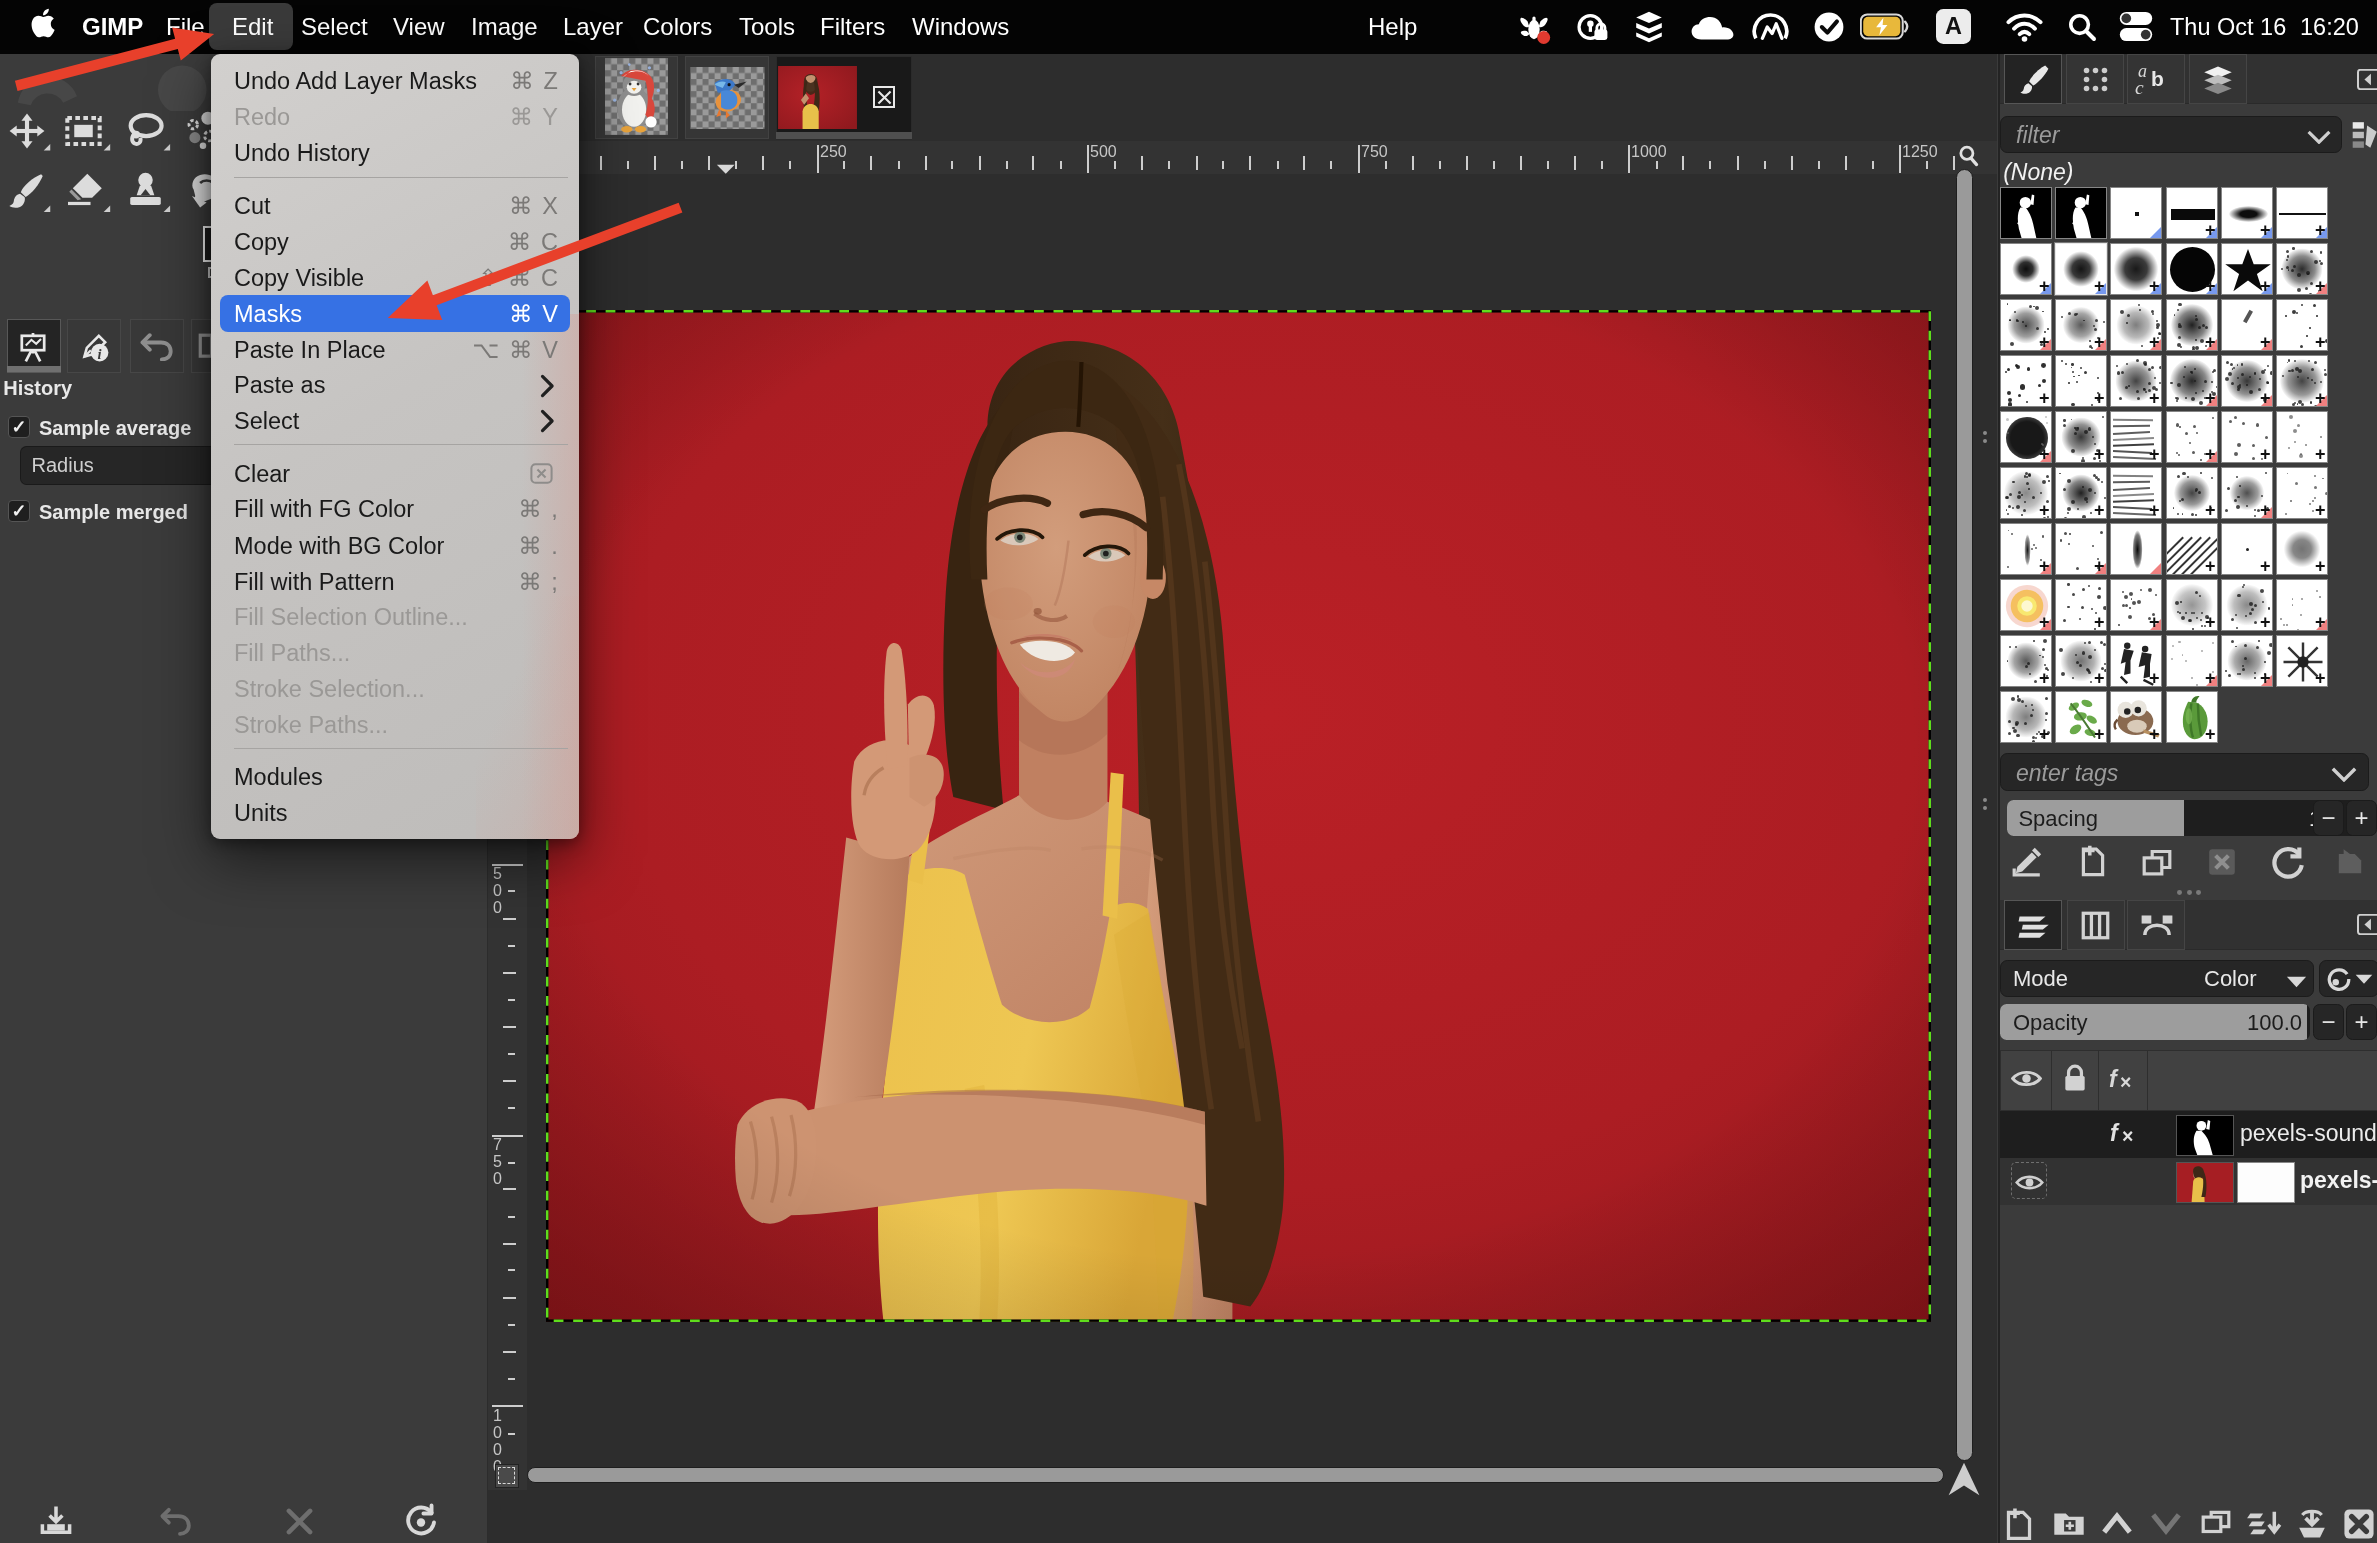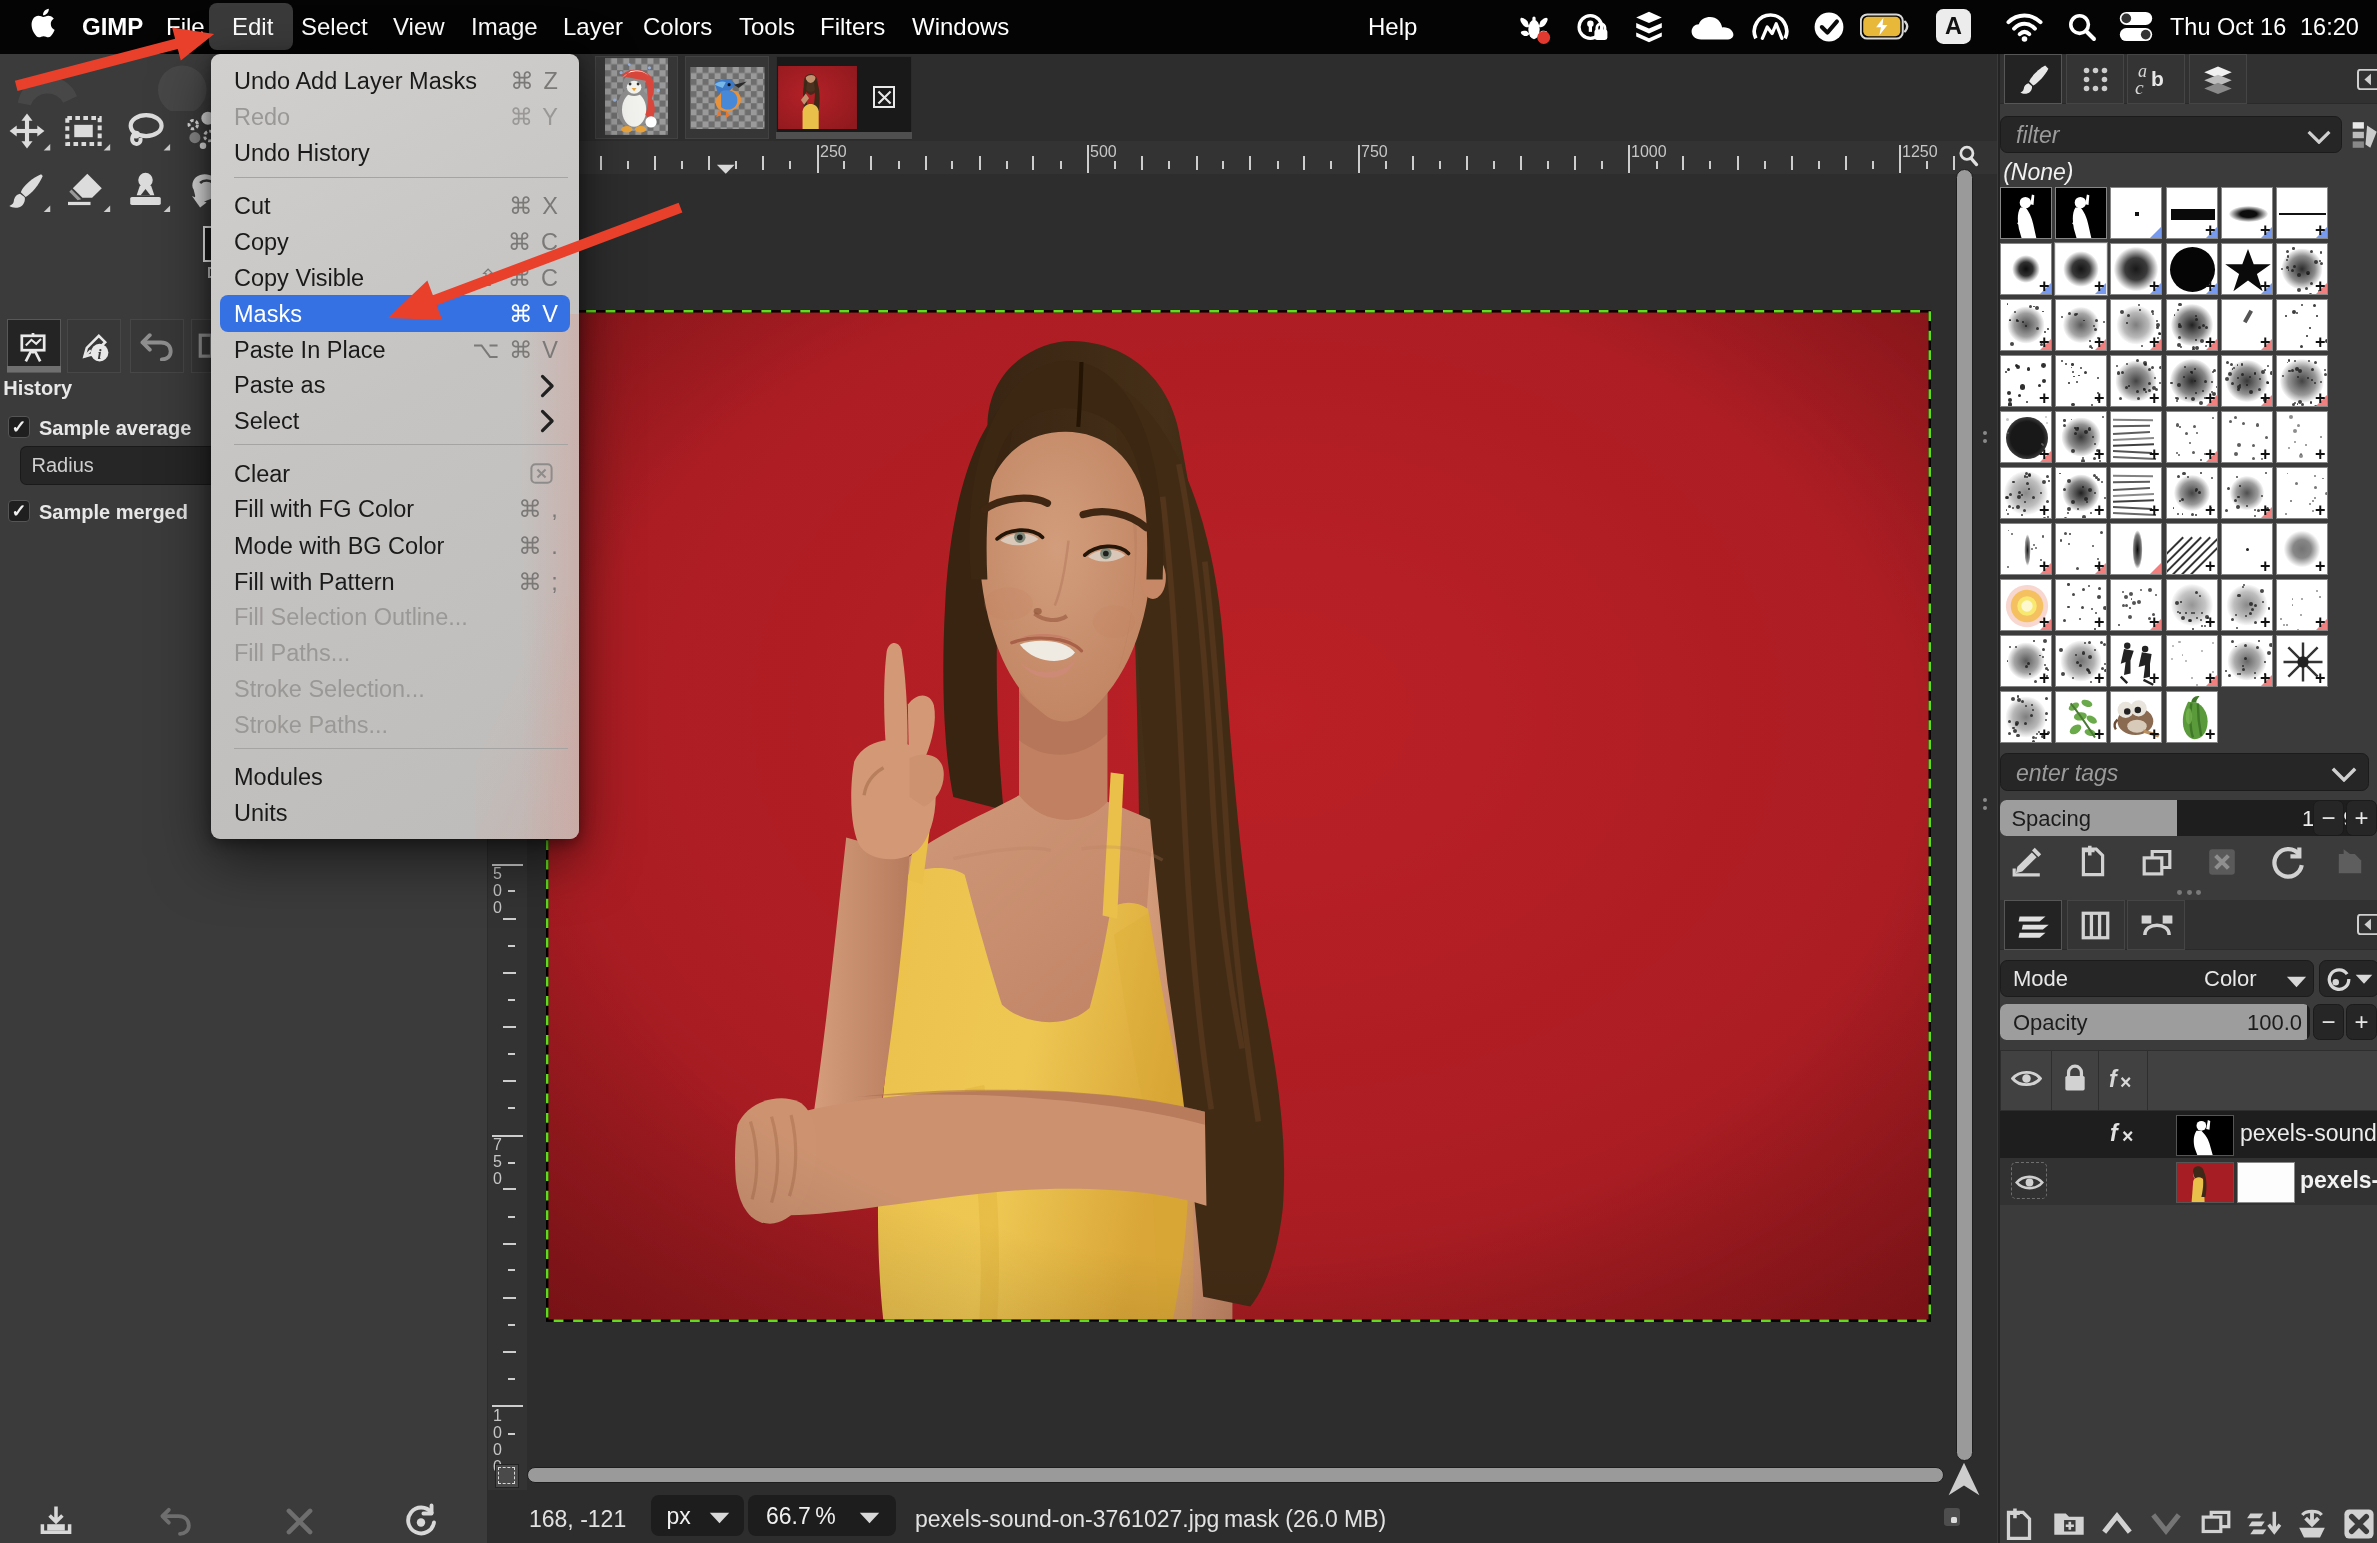--- a/index.html
+++ b/index.html
@@ -558,38 +558,20 @@
   <circle cx="11" cy="10" r="7.5" fill="none" stroke="#e0e0e0" stroke-width="3.4"></circle>
   <path d="M16 16 L23 24" stroke="#e0e0e0" stroke-width="4" stroke-linecap="round"></path>
 </svg>
 
 <svg class="abs" style="left:1459px;top:1407px" width="34" height="36" viewBox="0 0 42 44">
   <path d="M21 2 L40 42 L21 30 L2 42 Z" fill="#cdcdcd"></path>
 </svg>
 
 <div class="abs" style="left:6.5px;top:1410px;width:24px;height:24px;background:#4a4a4a;border:0.8px solid #222;"></div>
 <div class="abs" style="left:9.7px;top:1413px;width:17px;height:17px;border:1.6px dashed #d8d8d8;"></div>
-<div id="statusbar">
-  <div class="abs" style="left:41px;top:16px;">168, -121</div>
-  <div class="sbtn" style="left:163px;width:93px;">
-    <span class="abs" style="left:15.4px;top:8px;font-size:23px;">px</span>
-    <svg class="abs" style="left:57px;top:16px" width="23" height="13" viewBox="0 0 28 16">
-          <path d="M2 2 H26 L14 15 Z" fill="#d8d8d8"></path>
-        </svg>
-  </div>
-  <div class="sbtn" style="left:260px;width:148px;">
-    <span class="abs" style="left:18px;top:8px;font-size:23px;">66.7 %</span>
-    <svg class="abs" style="left:110px;top:16px" width="23" height="13" viewBox="0 0 28 16">
-          <path d="M2 2 H26 L14 15 Z" fill="#d8d8d8"></path>
-        </svg>
-  </div>
-  <div class="abs" style="left:427px;top:16px;">pexels-sound-on-3761027.jpg mask (26.0 MB)</div>
-  <div class="abs" style="left:1456px;top:18px;width:16px;height:18px;background:#4e4e4e;border-radius:3.2px;"></div>
-  <div class="abs" style="left:1463px;top:27px;width:5.7px;height:5.7px;background:#ddd;border-radius:1.6px;"></div>
-</div>
 <div class="abs" style="left:1495px;top:377px;width:4px;height:4px;background:#8a8a8a;border-radius:50%;"></div>
 <div class="abs" style="left:1495px;top:385px;width:4px;height:4px;background:#8a8a8a;border-radius:50%;"></div>
 <div class="abs" style="left:1495px;top:744px;width:4px;height:4px;background:#8a8a8a;border-radius:50%;"></div>
 <div class="abs" style="left:1495px;top:752px;width:4px;height:4px;background:#8a8a8a;border-radius:50%;"></div>
 </div>
 <div id="dock">
   
   <div class="abs" style="left:0;top:0;width:380px;height:50px;background:#313131;border-bottom:0.8px solid #2a2a2a;"></div>
   <div class="abs" style="left:4px;top:0px;width:58px;height:50px;background:#232323;border:0.8px solid #565656;"></div>
   <svg class="abs" style="left:18px;top:9.7px" width="32" height="32" viewBox="0 0 20 20">
@@ -1501,21 +1483,21 @@
         <path d="M30 13 C30 8 34 4 40 5 C38 8 36 10 36 13 Z" fill="#3f7828"></path>
         <ellipse cx="27" cy="30" rx="4" ry="10" fill="#7ab854" opacity="0.7"></ellipse>
       </svg><span class="plus">+</span></div>
   
   <div class="dkbox" style="left:0px;top:699px;width:369px;height:38px;"></div>
   <div class="abs" style="left:16px;top:706px;color:#9b9b9b;font-size:23px;font-style:italic;">enter tags</div>
   <svg class="abs" style="left:331px;top:713px" width="26" height="14.6" viewBox="0 0 30 17">
       <path d="M2 2 L15 15 L28 2" stroke="#cfcfcf" stroke-width="4" fill="none"></path>
     </svg>
   
-  <div class="slider" style="left:0px;top:746px;width:362px;">
+  <div class="slider" style="left:7px;top:746px;width:362px;">
     <span class="sfill" style="width:177px;"></span>
     <span class="abs" style="left:11.4px;top:5.7px;color:#1c1c1c;font-size:22px;">Spacing</span>
     <span class="abs" style="right:6.5px;top:5.7px;color:#ececec;font-size:22px;">112.9</span>
   </div>
   <div class="sbtn2" style="left:313px;top:746px;">−</div>
   <div class="sbtn2" style="left:346px;top:746px;">+</div>
   
   <g>
   <svg class="abs" style="left:11.4px;top:792px" width="32" height="32" viewBox="0 0 20 20">
     <path d="M2 14 L2 18 L18 18" fill="none" stroke="#d2d2d2" stroke-width="2"></path>

